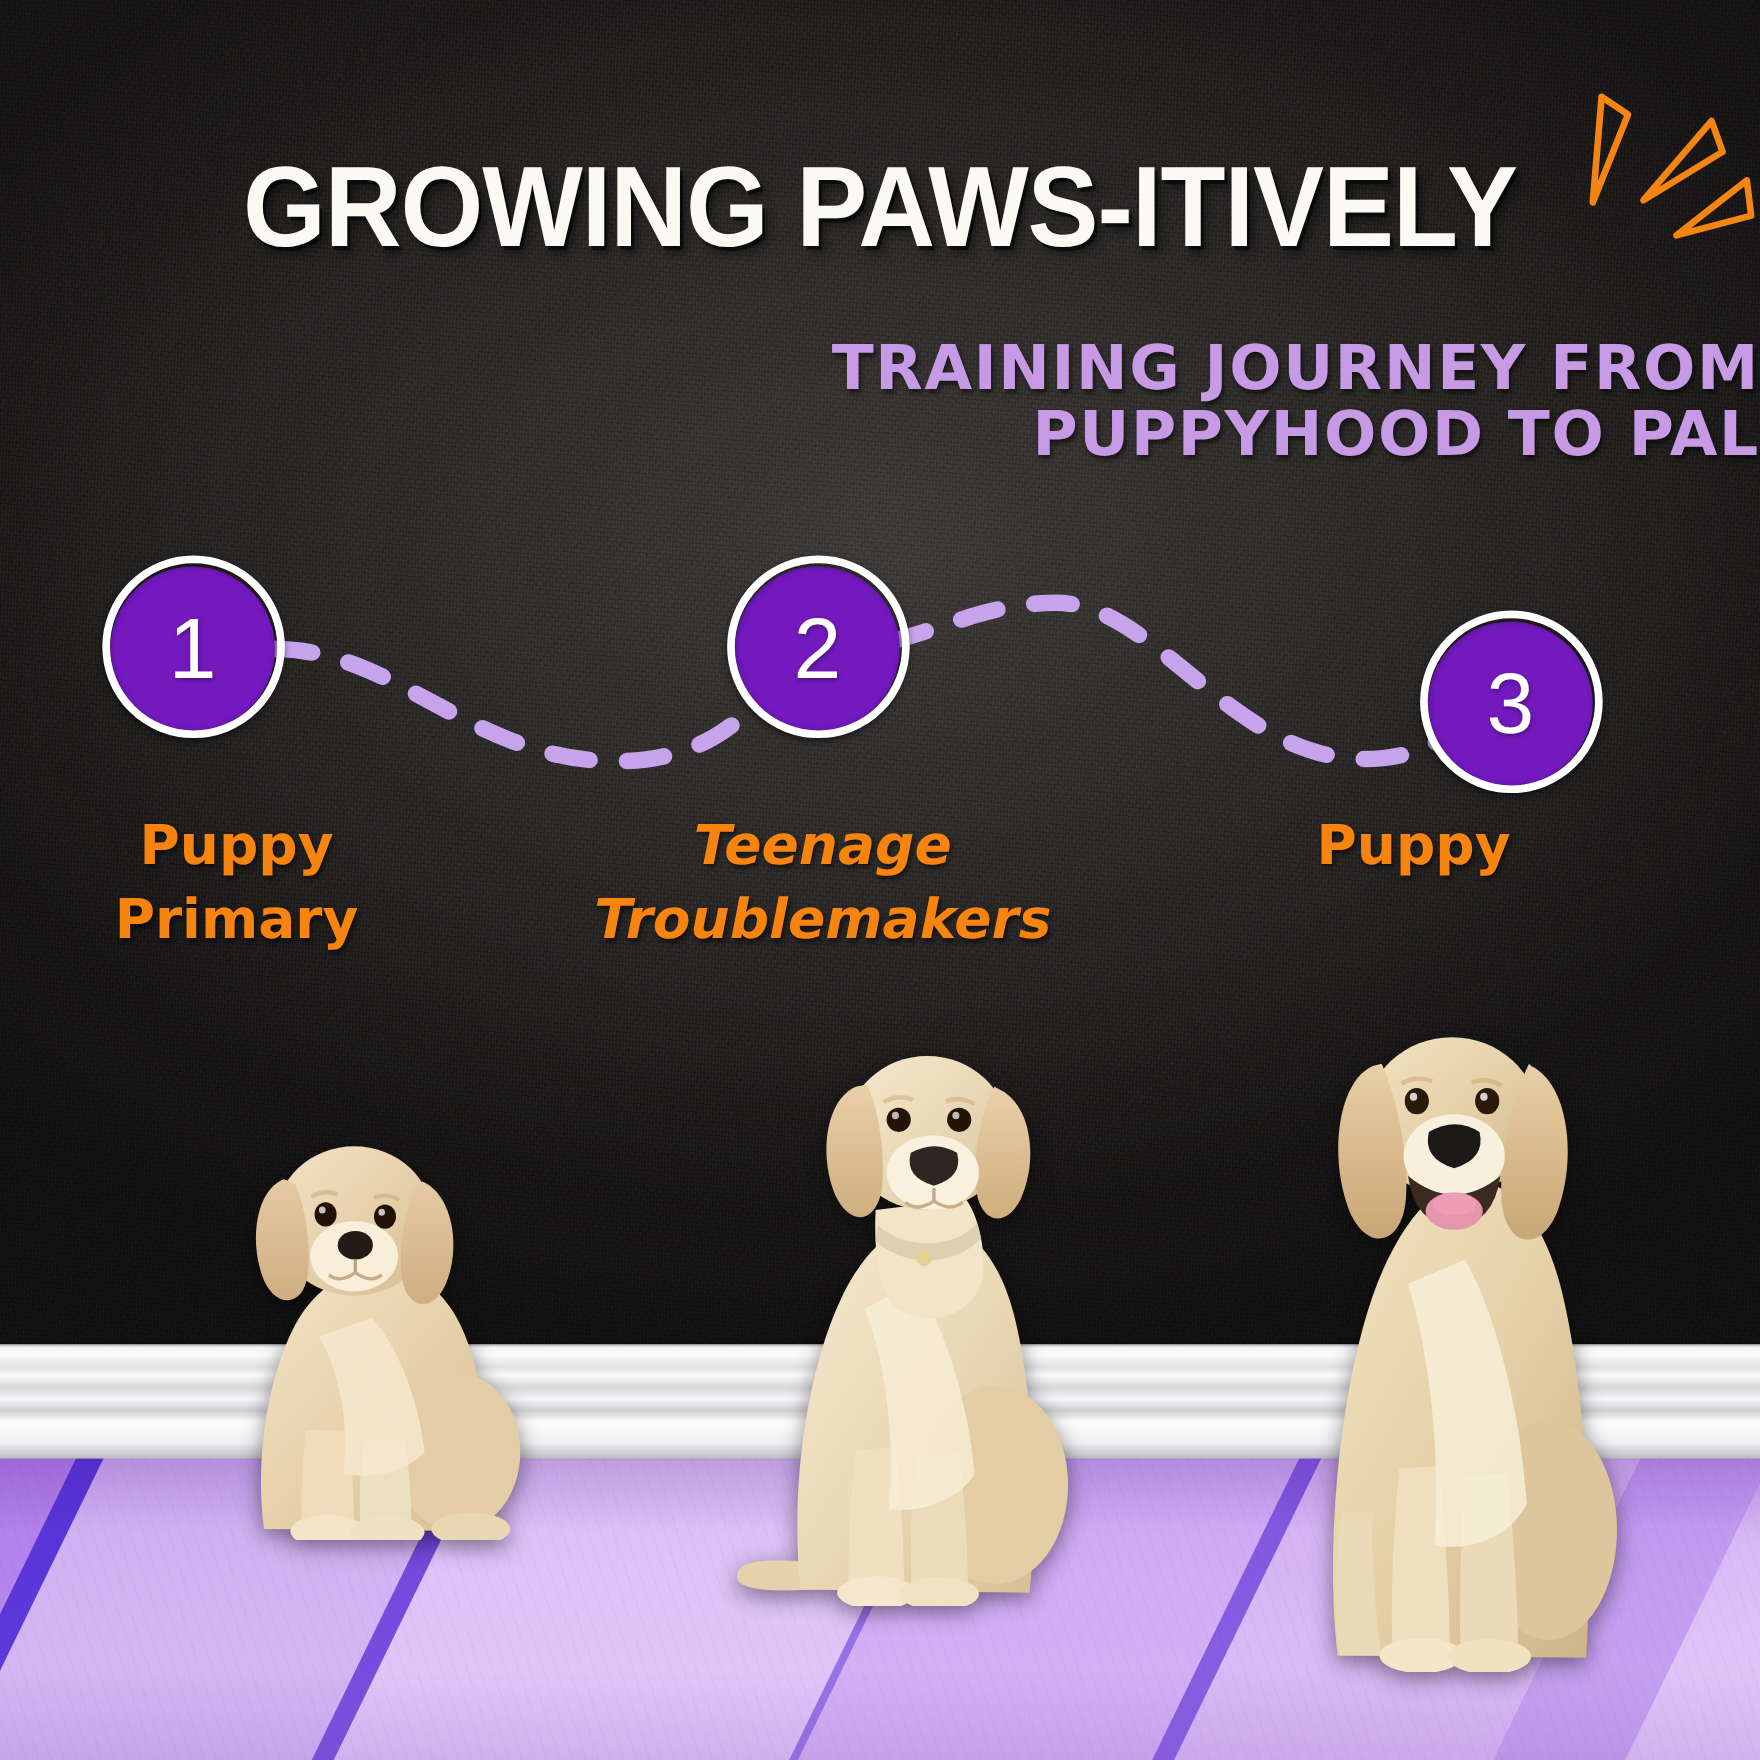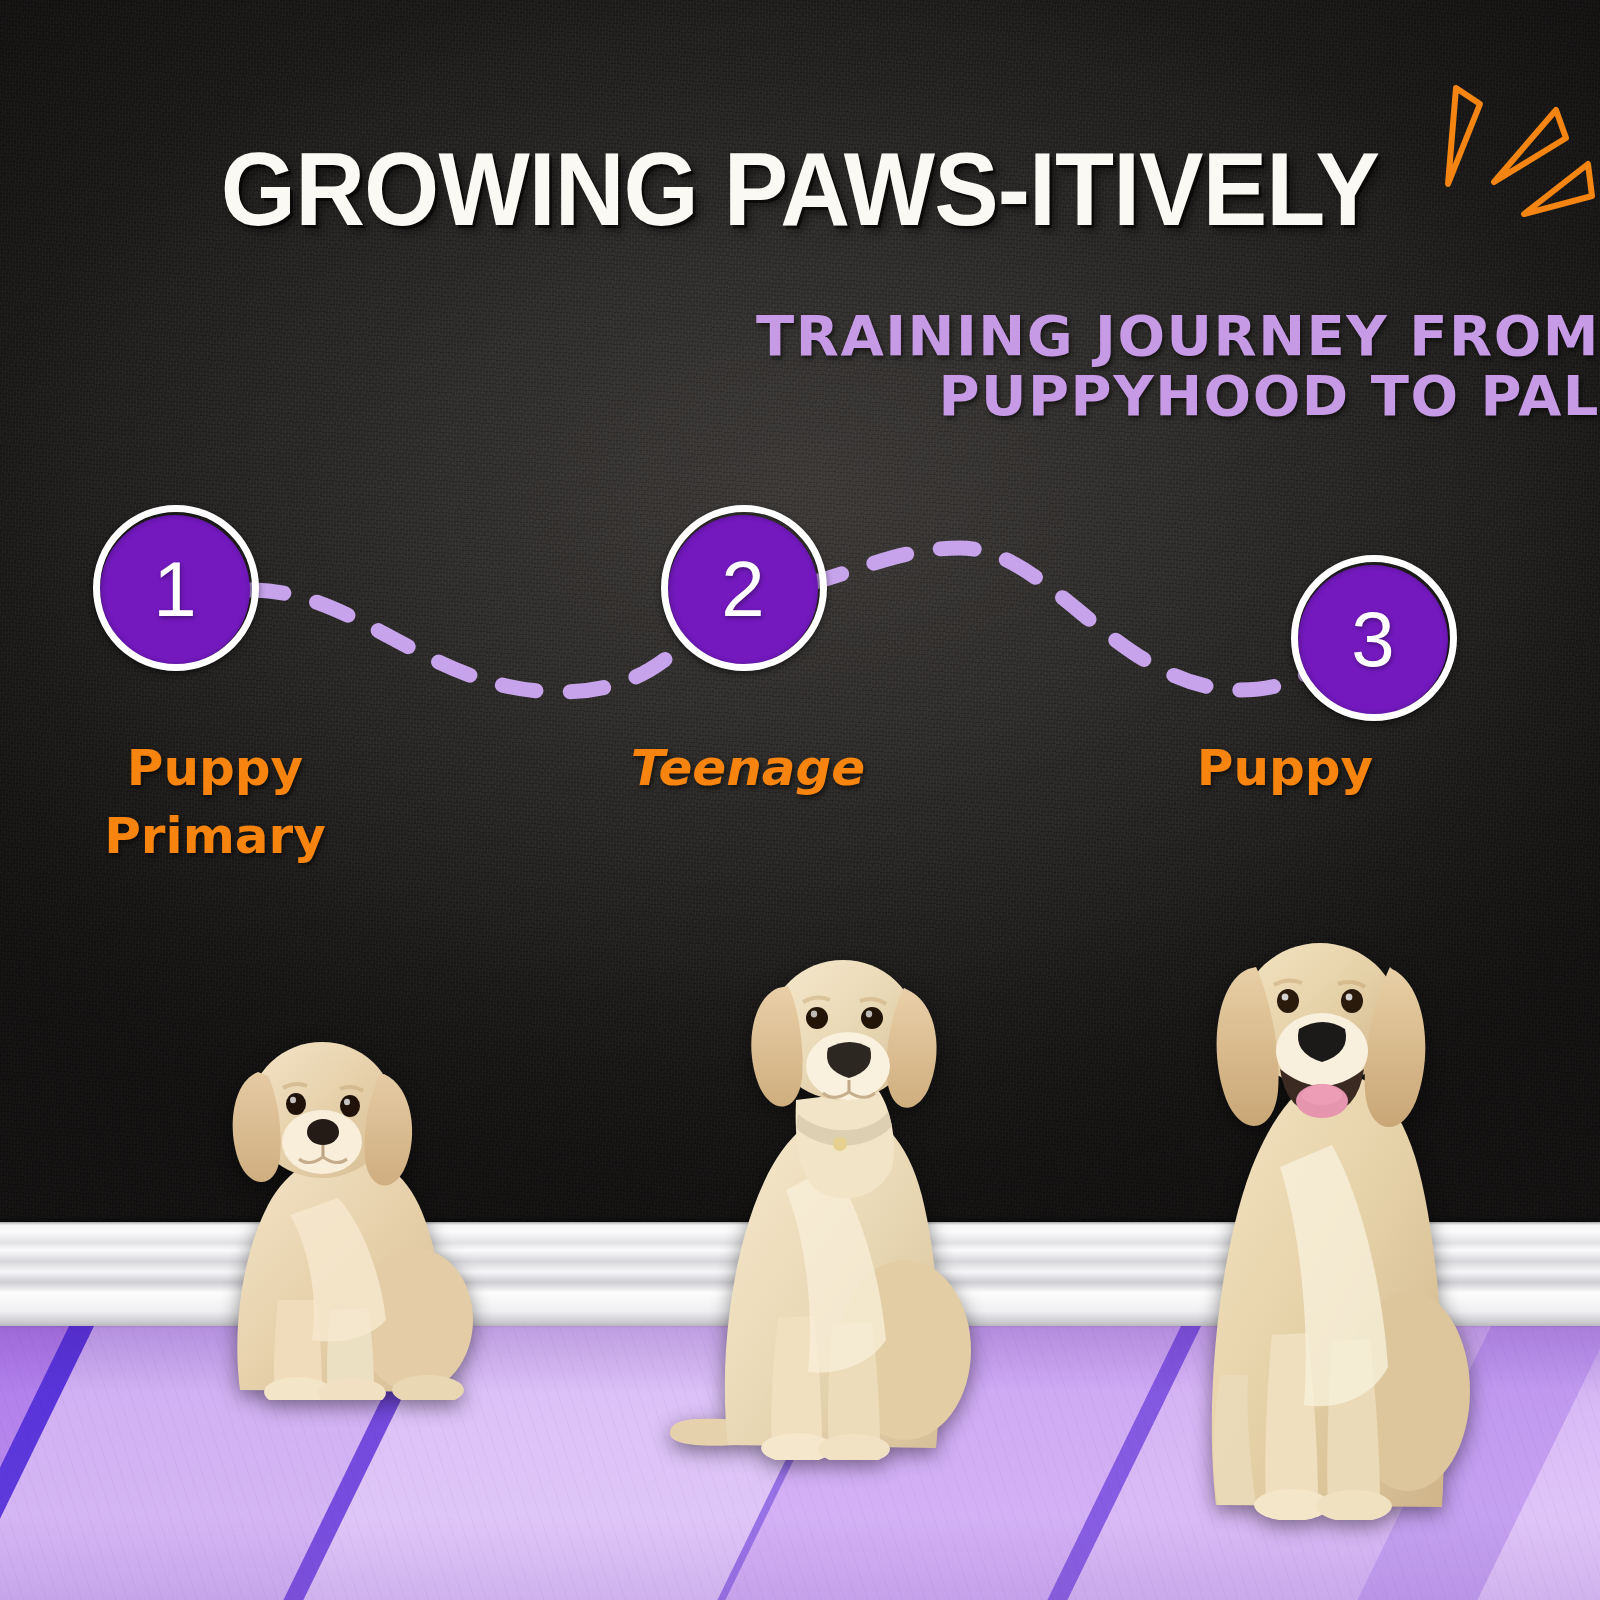--- a/index.html
+++ b/index.html
@@ -342,20 +342,21 @@
   </div>
 
   <div class="step" style="left:668px;top:515px;">
     <div class="circle">
       <div class="ring"></div>
       <span class="num">2</span>
     </div>
   </div>
   <div class="steplabel" style="left:518px;top:735px;font-style:italic;">
     <div>Teenage</div>
+    <div>Troublemakers</div>
   </div>
 
   <div class="step" style="left:1298px;top:565px;">
     <div class="circle">
       <div class="ring"></div>
       <span class="num">3</span>
     </div>
   </div>
   <div class="steplabel" style="left:1055px;top:735px;">
     <div>Puppy</div>

